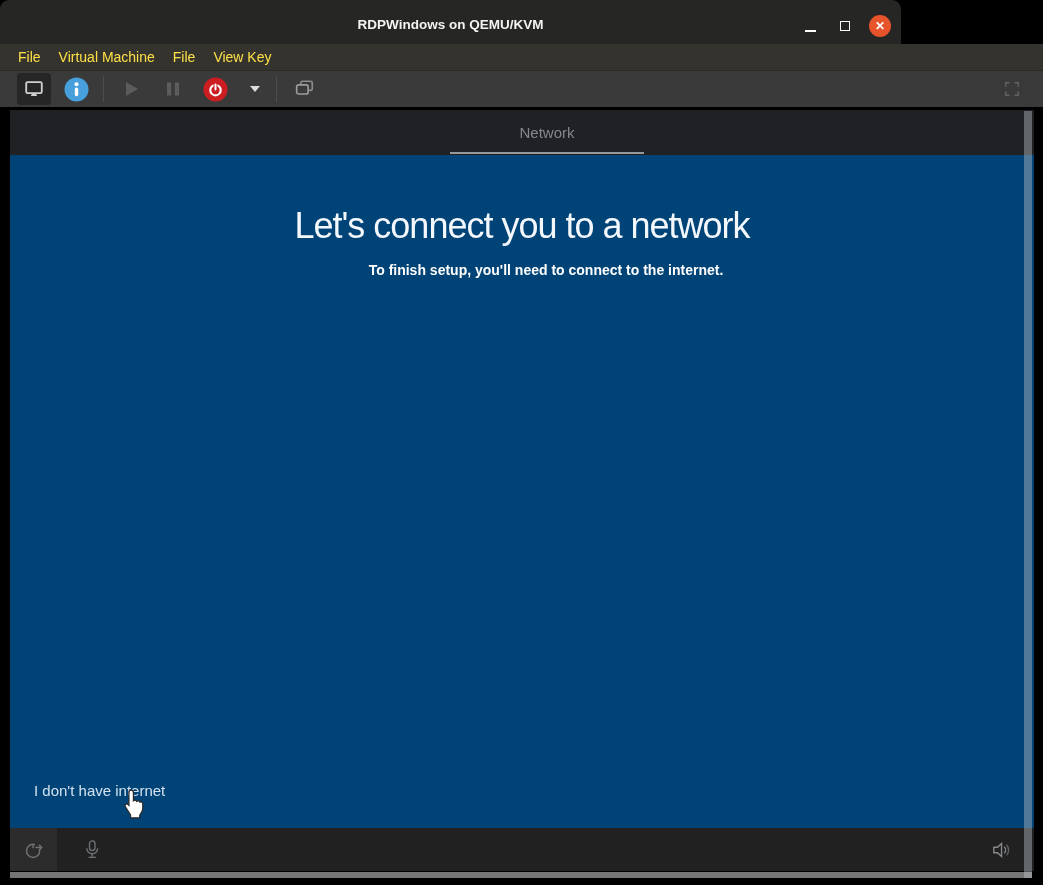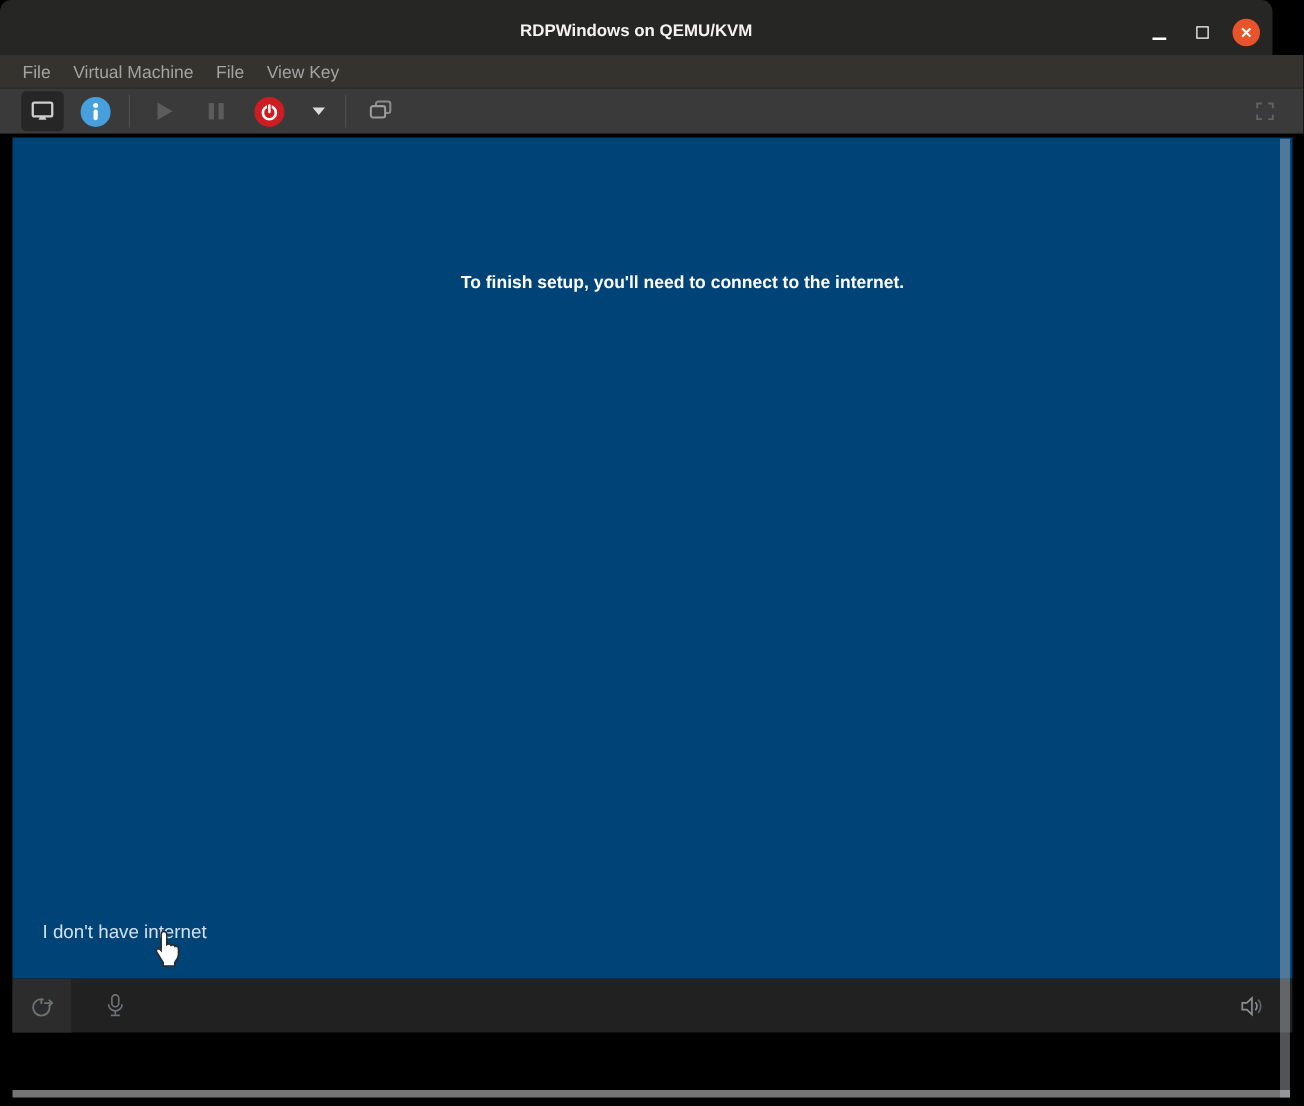--- a/index.html
+++ b/index.html
@@ -1,38 +1,38 @@
 <!DOCTYPE html>
 <html><head>
 <meta charset="utf-8">
 <style>
   * { margin:0; padding:0; box-sizing:border-box; }
   html,body { background:#000; }
   body { font-family:"Liberation Sans", sans-serif; }
   .app { position:relative; width:1043px; height:885px; background:#000; overflow:hidden; }
 
   
-  .titlebar { position:absolute; top:0; left:0; width:1018px; height:44px;
+  .titlebar { position:absolute; top:0; left:0; width:901px; height:44px;
               background:#262624; border-radius:9px 9px 0 0; }
   .titlebar .title { position:absolute; left:0; right:0; top:0; height:44px;
               text-align:center; line-height:50px; color:#f4f3f1;
               font-size:13.5px; font-weight:bold; }
   .win-controls { position:absolute; right:10px; top:8px; height:36px;
               display:flex; align-items:center; gap:13px; }
   .wc-btn { width:22px; height:22px; display:flex; align-items:center; justify-content:center; }
   .wc-min-glyph { width:11px; height:2px; background:#ffffff; transform:translateY(5px); }
   .wc-max-glyph { width:10px; height:10px; border:1.5px solid #ffffff; background:transparent; }
   .wc-close { width:22px; height:22px; border-radius:50%; background:#E7542C;
               color:#fff; font-size:12px; font-weight:bold; line-height:22px; text-align:center; }
 
   
   .menubar { position:absolute; top:44px; left:0; width:1043px; height:27px;
              background:#35332e; display:flex; align-items:center; padding-left:9px;
              border-bottom:1px solid #2c2a26; }
-  .menu-item { padding:0 9px; color:#a3a3a3; font-size:14px; height:27px; line-height:27px; }
+  .menu-item { padding:0 9px; color:#fde047; font-size:14px; height:27px; line-height:27px; }
 
   
   .toolbar { position:absolute; top:71px; left:0; width:1043px; height:36px;
              background:#3a3a3a; display:flex; align-items:center; padding-left:17px; }
   .tool { width:34px; height:32px; display:flex; align-items:center; justify-content:center; flex:0 0 auto; }
   .tool.active { background:#262626; border-radius:4px; }
   .tool + .tool { margin-left:8px; }
   .tool-sep { width:1px; height:26px; background:#4d4d4d; margin:0 10px; flex:0 0 auto; }
   .tool.caret { width:22px; margin-left:12px; }
   .tool.fullscreen { margin-left:auto; margin-right:16px; width:30px; }
@@ -154,22 +154,27 @@
       <svg width="20" height="20" viewBox="0 0 24 24">
         <path d="M4.5 9 V4.5 H9 M15 4.5 H19.5 V9 M19.5 15 V19.5 H15 M9 19.5 H4.5 V15" fill="none" stroke="#5f6368" stroke-width="1.8"></path>
       </svg>
     </div>
   </div>
 
   <div class="console">
 
     <div class="guest">
 
+      <div class="oobe-header">
+        <div class="oobe-tab">Network</div>
+        <div class="oobe-underline"></div>
+      </div>
 
       <div class="oobe-main">
+        <div class="oobe-heading">Let's connect you to a network</div>
         <div class="oobe-subtitle">To finish setup, you'll need to connect to the internet.</div>
         <div class="oobe-link">I don't have internet</div>
 
         <svg class="cursor" viewBox="0 0 18 26">
           <path d="M6.5 1 C5.4 1 4.6 1.9 4.6 3 L4.6 14.2 L3.9 13.5 C3.2 12.7 2 12.7 1.5 13.6
                    C1.1 14.2 1.2 15 1.7 15.6 L6 22.5 L6 25 L14 25 L14 22.6 L15.5 20.3
                    C16.2 19.2 16.6 17.9 16.6 16.6 L16.6 12.8 C16.6 11.9 15.9 11.2 15 11.2
                    C14.7 11.2 14.4 11.3 14.2 11.4 C13.9 10.7 13.3 10.3 12.5 10.3
                    C12.1 10.3 11.7 10.4 11.4 10.7 C11.1 10.1 10.5 9.7 9.8 9.7
                    C9.3 9.7 8.9 9.9 8.5 10.2 L8.5 3 C8.5 1.9 7.6 1 6.5 1 Z" fill="#ffffff" stroke="#2a2a2a" stroke-width="1.1"></path>

